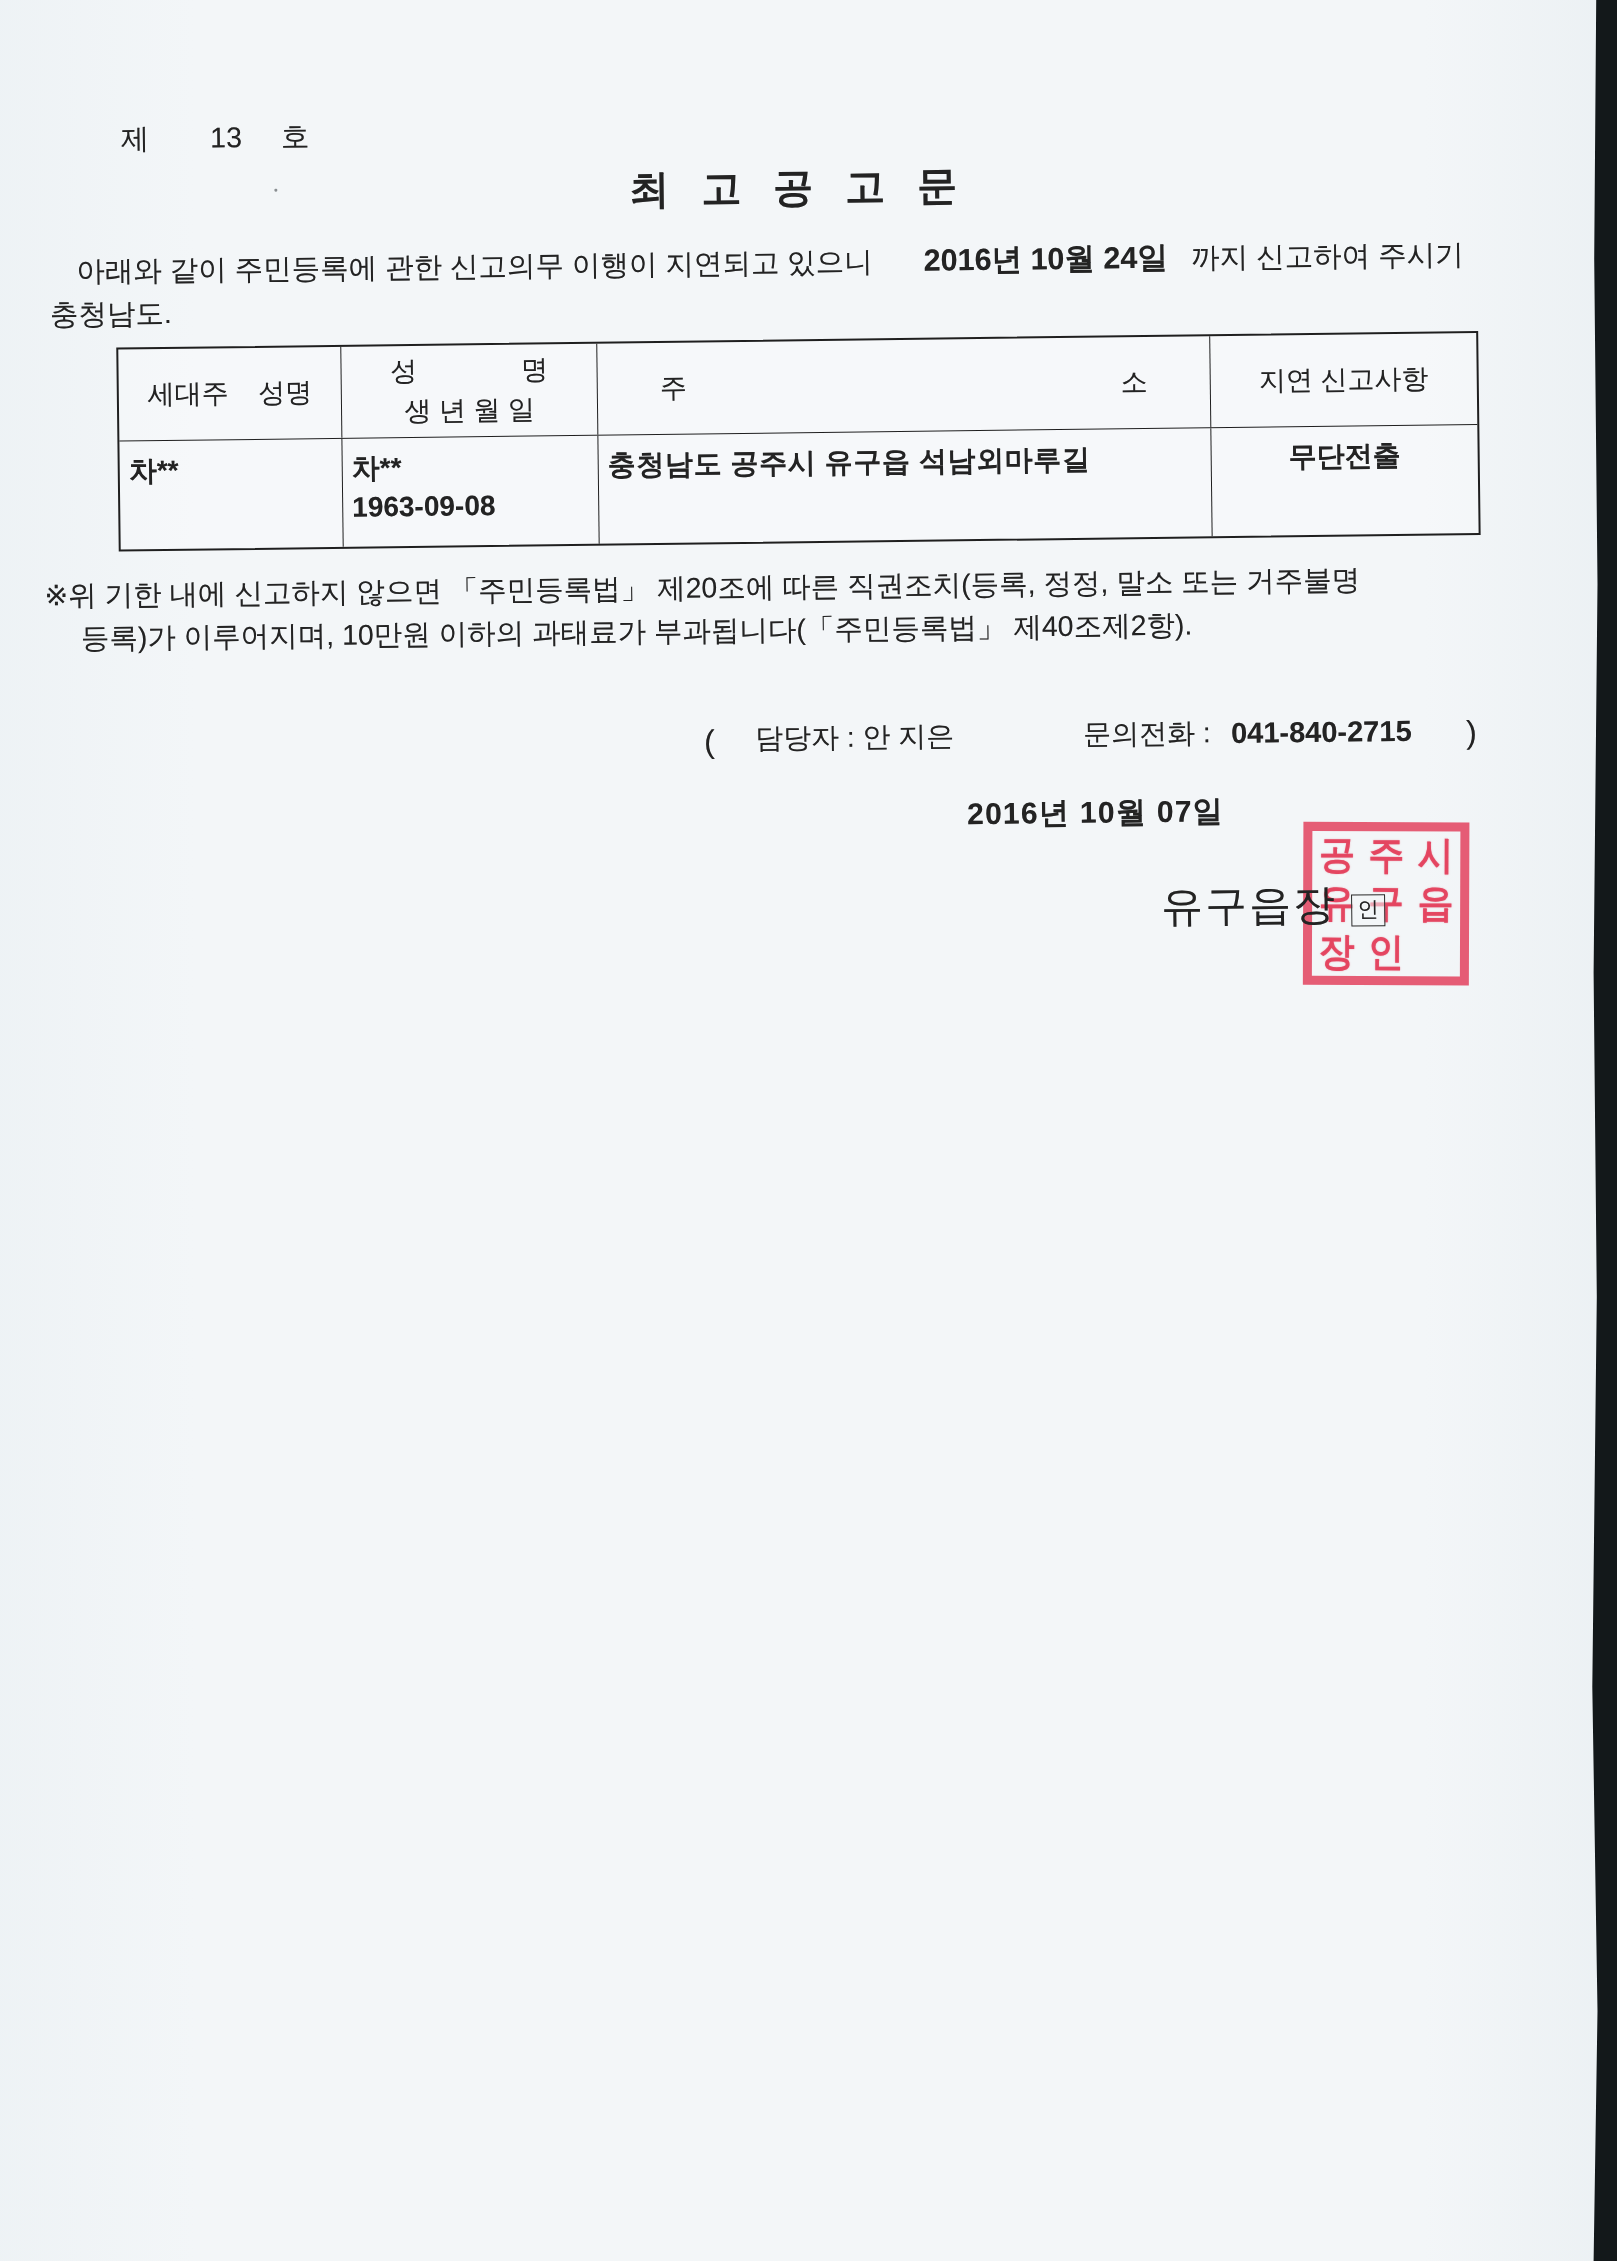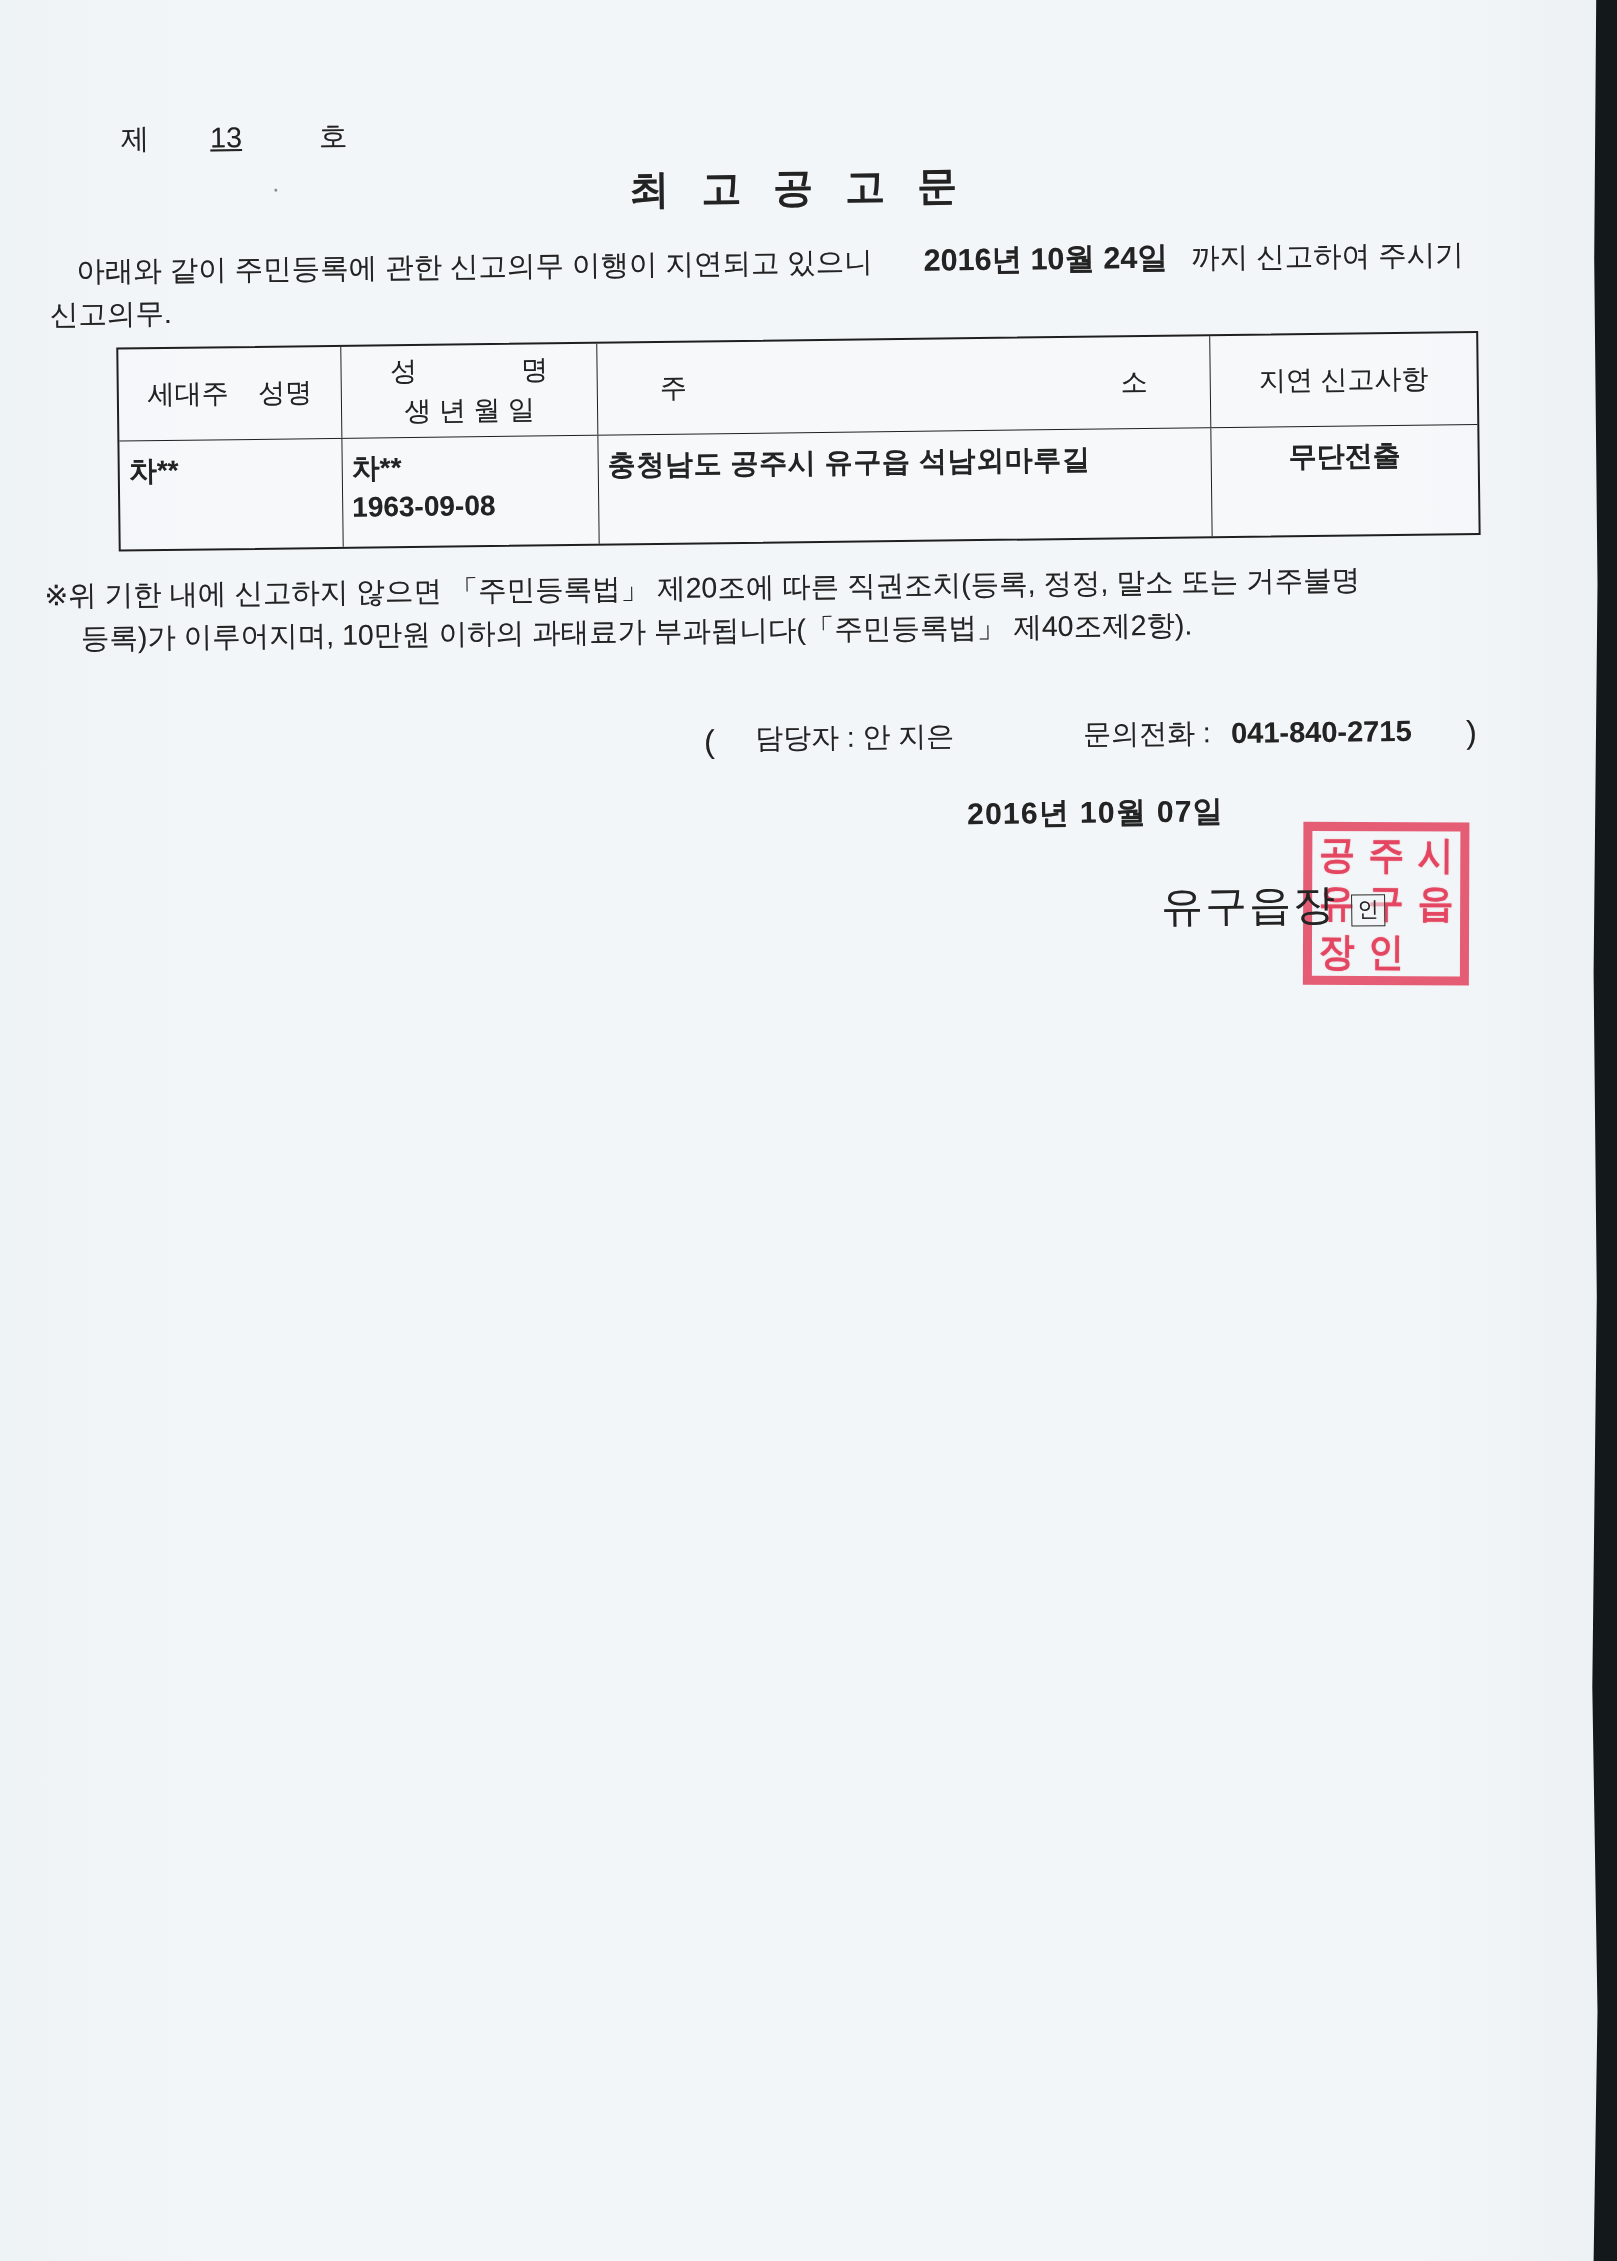--- a/index.html
+++ b/index.html
@@ -14,21 +14,21 @@
     color:#232323;
   }
   .content{
     position:absolute;inset:0;
     transform:rotate(-0.7deg);
     transform-origin:0 0;
   }
   .txt{position:absolute;line-height:1;white-space:nowrap;text-shadow:0 0 0.6px rgba(40,40,40,.35);}
 
   .doc-number{left:119px;top:126px;font-size:28.5px;display:flex;align-items:baseline;}
-  .doc-number .num{margin:0 77px 0 61px;text-decoration:underline;}
+  .doc-number .num{margin:0 39px 0 61px;}
 
   .doc-title{
     left:0;right:26px;top:177px;text-align:center;
     font-size:40px;font-weight:700;letter-spacing:10.4px;
   }
 
   .intro-line1{left:73px;top:256px;font-size:28.5px;display:flex;align-items:baseline;}
   .intro-deadline{font-weight:700;font-size:30.5px;margin:0 23.4px 0 51px;}
   .intro-line2{left:46px;top:301px;font-size:28.5px;}
 
@@ -120,21 +120,21 @@
       <span>호</span>
     </div>
 
     <div class="txt doc-title">최 고 공 고 문</div>
 
     <div class="txt intro-line1">
       <span>아래와 같이 주민등록에 관한 신고의무 이행이 지연되고 있으니</span>
       <span class="intro-deadline">2016년 10월 24일</span>
       <span>까지 신고하여 주시기</span>
     </div>
-    <div class="txt intro-line2">신고의무.</div>
+    <div class="txt intro-line2">충청남도.</div>
 
     <div class="notice-table">
       <div class="trow thead">
         <div class="cell hcell h-col1">세대주 성명</div>
         <div class="cell hcell">
           <div class="h-name-top">
             <span>성</span>
             <span>명</span>
           </div>
           <div>생 년 월 일</div>

